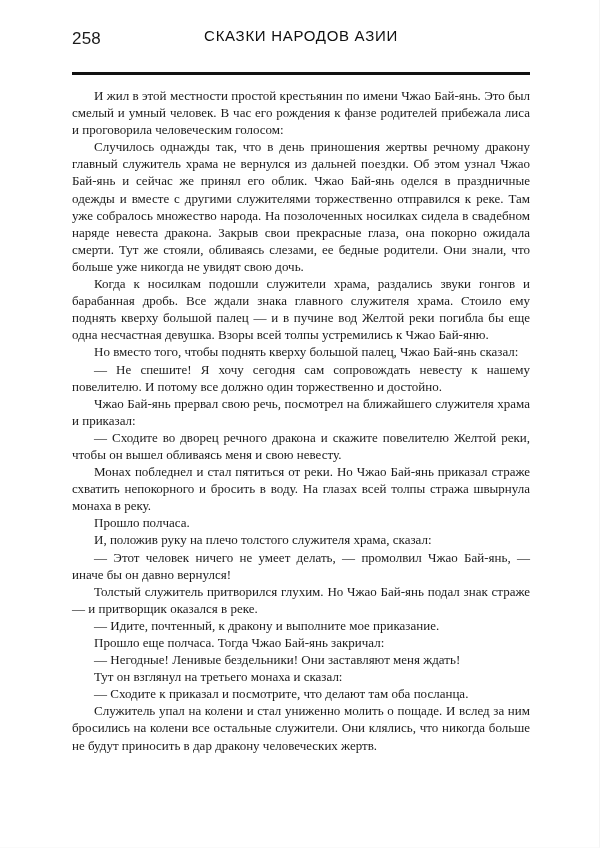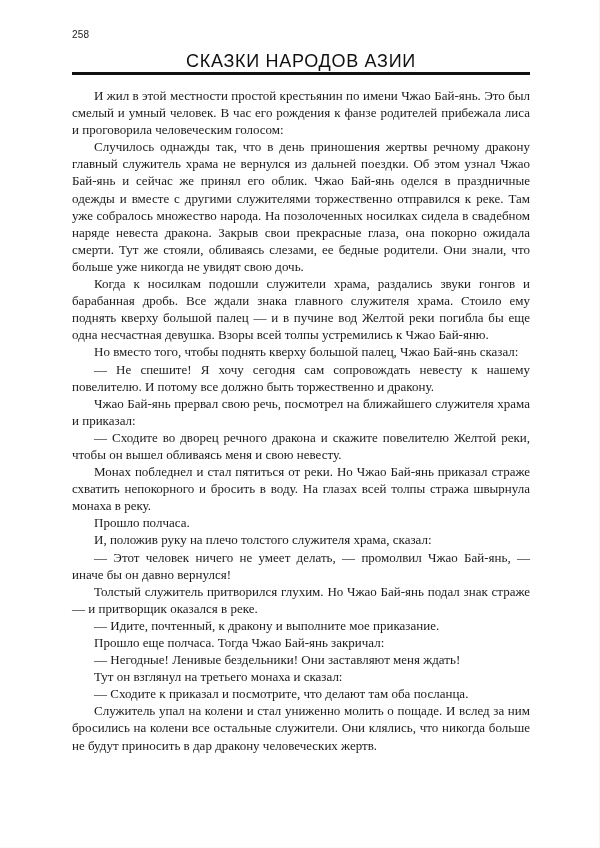--- a/index.html
+++ b/index.html
@@ -33,35 +33,34 @@
     position: relative;
     height: 34px;
     padding-top: 28px;
   }
 
   .folio {
     position: absolute;
     left: 0;
     top: 30px;
     font-family: "Liberation Sans", sans-serif;
-    font-size: 10px;
+    font-size: 17px;
     color: #1b1b1b;
     letter-spacing: 0.2px;
     line-height: 1;
   }
 
   .running-title {
     text-align: center;
     font-family: "Liberation Sans", sans-serif;
-    font-size: 18px;
+    font-size: 15px;
     letter-spacing: 0.7px;
     color: #101010;
     line-height: 1;
     white-space: nowrap;
-    margin-top: 24px;
   }
 
   .head-rule {
     margin-top: 10px;
     height: 3px;
     background: #111111;
     width: 458px;
   }
 
   
@@ -99,21 +98,21 @@
       <div class="running-title">СКАЗКИ НАРОДОВ АЗИИ</div>
     </div>
 
     <div class="head-rule"></div>
 
     <div class="body-text" id="body-text">
         <p>И жил в этой местности простой крестьянин по имени Чжао Бай-янь. Это был смелый и умный человек. В час его рождения к фанзе родителей прибежала лиса и проговорила человеческим голосом:</p>
         <p>Случилось однажды так, что в день приношения жертвы речному дракону главный служитель храма не вернулся из дальней поездки. Об этом узнал Чжао Бай-янь и сейчас же принял его облик. Чжао Бай-янь оделся в праздничные одежды и вместе с другими служителями торжественно отправился к реке. Там уже собралось множество народа. На позолоченных носилках сидела в свадебном наряде невеста дракона. Закрыв свои прекрасные глаза, она покорно ожидала смерти. Тут же стояли, обливаясь слезами, ее бедные родители. Они знали, что больше уже никогда не увидят свою дочь.</p>
         <p>Когда к носилкам подошли служители храма, раздались звуки гонгов и барабанная дробь. Все ждали знака главного служителя храма. Стоило ему поднять кверху большой палец — и в пучине вод Желтой реки погибла бы еще одна несчастная девушка. Взоры всей толпы устремились к Чжао Бай-яню.</p>
         <p>Но вместо того, чтобы поднять кверху большой палец, Чжао Бай-янь сказал:</p>
-        <p>— Не спешите! Я хочу сегодня сам сопровождать невесту к нашему повелителю. И потому все должно быть торжественно и дракону.</p>
+        <p>— Не спешите! Я хочу сегодня сам сопровождать невесту к нашему повелителю. И потому все должно один торжественно и достойно.</p>
         <p>Чжао Бай-янь прервал свою речь, посмотрел на ближайшего служителя храма и приказал:</p>
         <p>— Сходите во дворец речного дракона и скажите повелителю Желтой реки, чтобы он вышел обливаясь меня и свою невесту.</p>
         <p>Монах побледнел и стал пятиться от реки. Но Чжао Бай-янь приказал страже схватить непокорного и бросить в воду. На глазах всей толпы стража швырнула монаха в реку.</p>
         <p>Прошло полчаса.</p>
         <p>И, положив руку на плечо толстого служителя храма, сказал:</p>
         <p>— Этот человек ничего не умеет делать, — промолвил Чжао Бай-янь, — иначе бы он давно вернулся!</p>
         <p>Толстый служитель притворился глухим. Но Чжао Бай-янь подал знак страже — и притворщик оказался в реке.</p>
         <p>— Идите, почтенный, к дракону и выполните мое приказание.</p>
         <p>Прошло еще полчаса. Тогда Чжао Бай-янь закричал:</p>
         <p>— Негодные! Ленивые бездельники! Они заставляют меня ждать!</p>

